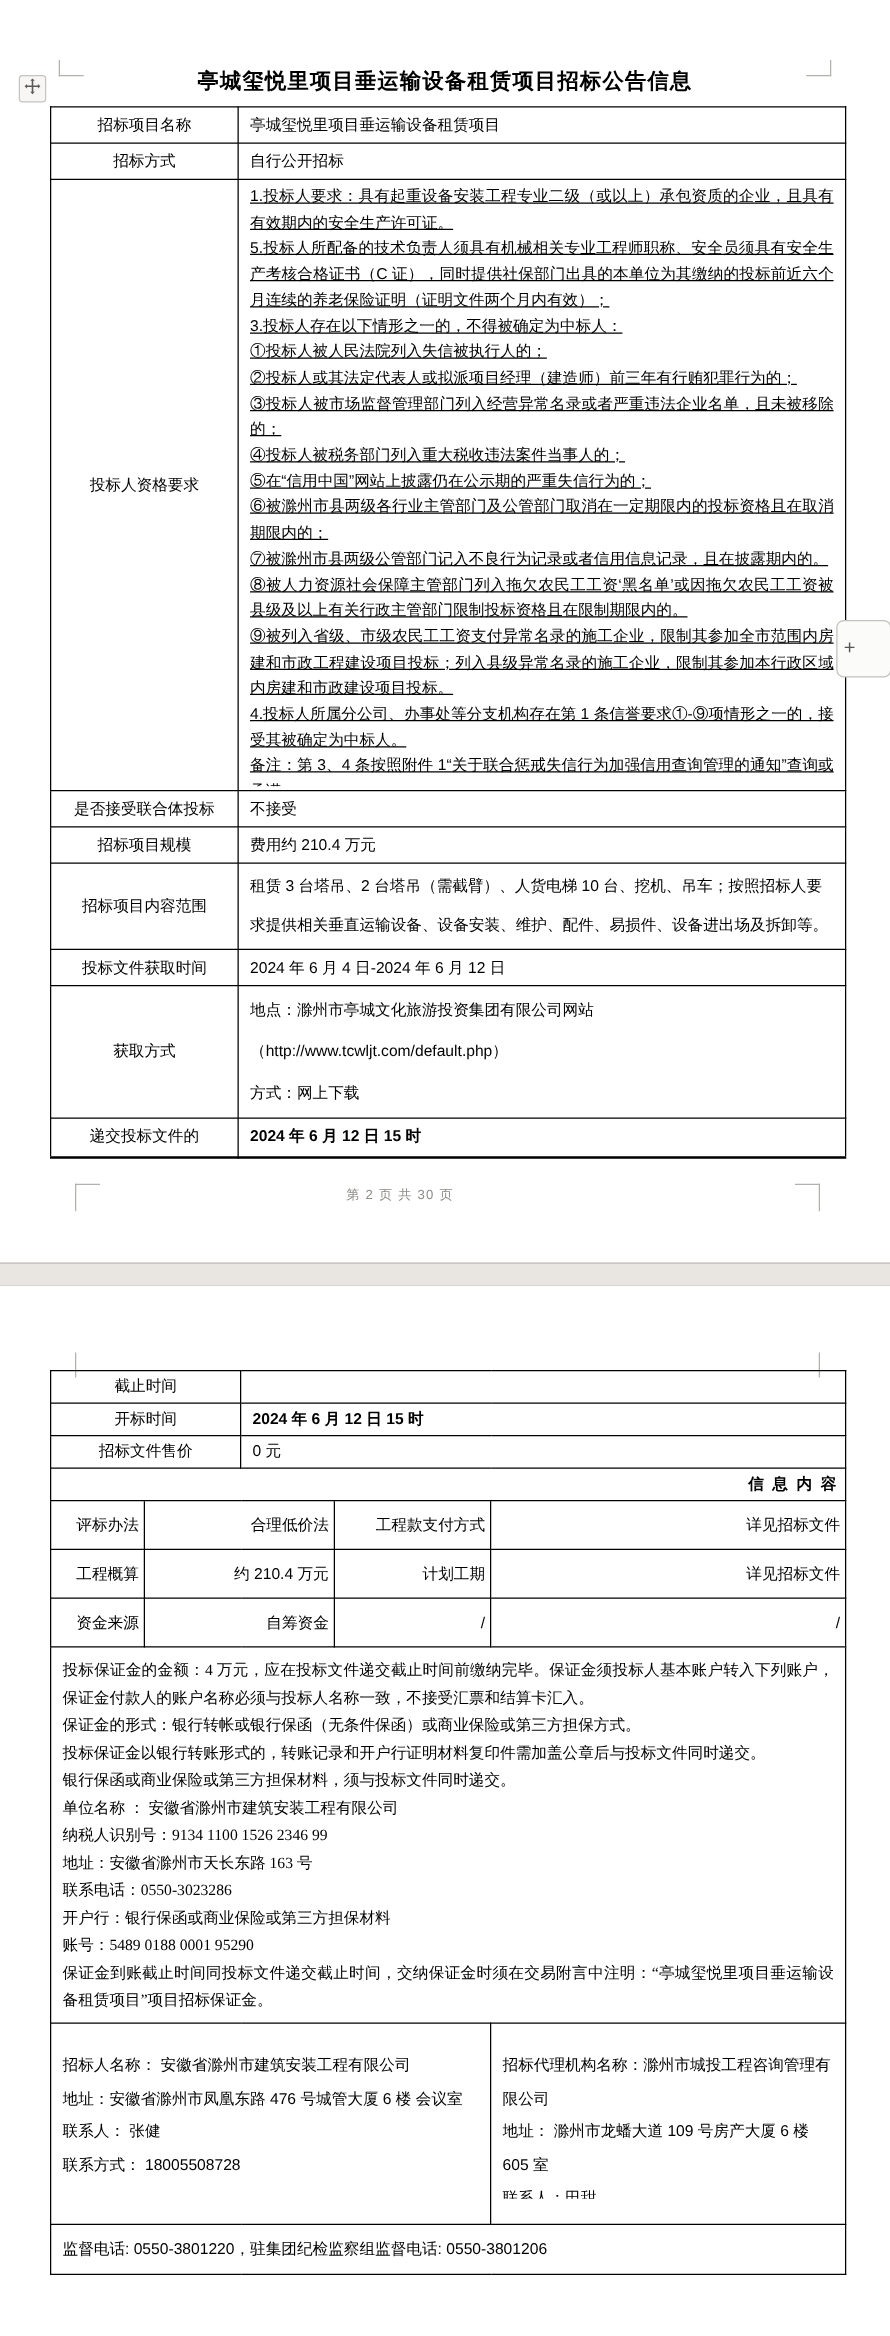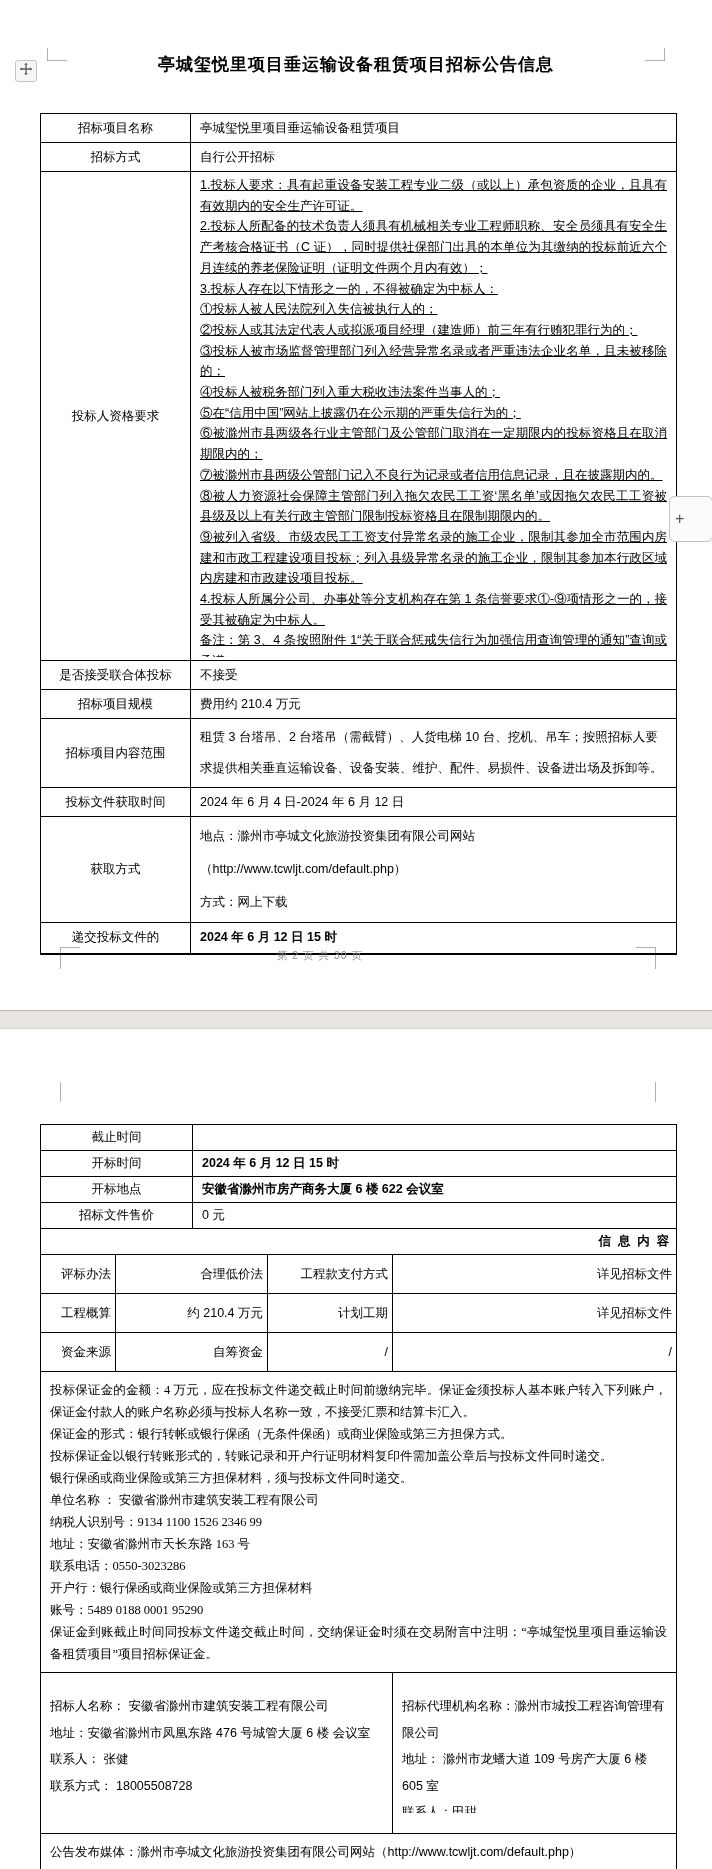--- a/index.html
+++ b/index.html
@@ -22,21 +22,21 @@
   }
   .page2 { top:1029px; height:840px; }
 
   
   .doc-title {
     position:absolute; top:53px; left:0; width:712px;
     text-align:center; font-size:17px; font-weight:bold; letter-spacing:1px;
   }
 
   
-  table { border-collapse:collapse; table-layout:fixed;margin-top:28px; }
+  table { border-collapse:collapse; table-layout:fixed; }
   td { border:1px solid #000; font-size:12.5px; vertical-align:middle; }
   .t1 { position:absolute; left:40px; top:85px; width:636px; border-bottom:2px solid #000; }
   .t2 { position:absolute; left:40px; top:1096px; width:636px; }
 
   td.lab { text-align:center; padding:3px 4px; }
   td.val { text-align:left; padding:3px 9px; }
   .bold { font-weight:bold; }
 
   tr.h29 td { height:29px; }
   tr.h31 td { height:31px; }
@@ -118,21 +118,21 @@
     <tr class="h29">
       <td class="lab">招标方式</td>
       <td class="val">自行公开招标</td>
     </tr>
     <tr>
       <td class="lab">投标人资格要求</td>
       <td class="val qual-cell">
         <div class="qual-wrap">
 
         <div class="qline">1.投标人要求：具有起重设备安装工程专业二级（或以上）承包资质的企业，且具有有效期内的安全生产许可证。</div>
-              <div class="qline">2.投标人所配备的技术负责人须具有机械相关专业工程师职称、安全员须具有安全生产考核合格证书（C 证），同时提供社保部门出具的本单位为其缴纳的投标前近六个月连续的养老保险证明（证明文件两个月内有效）；</div>
+              <div class="qline">5.投标人所配备的技术负责人须具有机械相关专业工程师职称、安全员须具有安全生产考核合格证书（C 证），同时提供社保部门出具的本单位为其缴纳的投标前近六个月连续的养老保险证明（证明文件两个月内有效）；</div>
               <div class="qline">3.投标人存在以下情形之一的，不得被确定为中标人：</div>
               <div class="qline">①投标人被人民法院列入失信被执行人的；</div>
               <div class="qline">②投标人或其法定代表人或拟派项目经理（建造师）前三年有行贿犯罪行为的；</div>
               <div class="qline">③投标人被市场监督管理部门列入经营异常名录或者严重违法企业名单，且未被移除的；</div>
               <div class="qline">④投标人被税务部门列入重大税收违法案件当事人的；</div>
               <div class="qline">⑤在“信用中国”网站上披露仍在公示期的严重失信行为的；</div>
               <div class="qline">⑥被滁州市县两级各行业主管部门及公管部门取消在一定期限内的投标资格且在取消期限内的；</div>
               <div class="qline">⑦被滁州市县两级公管部门记入不良行为记录或者信用信息记录，且在披露期内的。</div>
               <div class="qline">⑧被人力资源社会保障主管部门列入拖欠农民工工资‘黑名单’或因拖欠农民工工资被县级及以上有关行政主管部门限制投标资格且在限制期限内的。</div>
               <div class="qline">⑨被列入省级、市级农民工工资支付异常名录的施工企业，限制其参加全市范围内房建和市政工程建设项目投标；列入县级异常名录的施工企业，限制其参加本行政区域内房建和市政建设项目投标。</div>
@@ -193,24 +193,20 @@
   <tbody>
       <tr class="r26">
     <td class="lab" colspan="2">截止时间</td>
     <td class="val" colspan="3"></td>
   </tr>
   <tr class="r26">
     <td class="lab" colspan="2">开标时间</td>
     <td class="val bold" colspan="3">2024 年 6 月 12 日 15 时</td>
   </tr>
   <tr class="r26">
-    <td class="lab" colspan="2">开标地点</td>
-    <td class="val bold" colspan="3">安徽省滁州市房产商务大厦 6 楼 622 会议室</td>
-  </tr>
-  <tr class="r26">
     <td class="lab" colspan="2">招标文件售价</td>
     <td class="val" colspan="3">0 元</td>
   </tr>
   <tr class="r26">
     <td class="hdr" colspan="5">信息内容</td>
   </tr>
   <tr class="r39">
     <td class="c">评标办法</td>
     <td class="c" colspan="2">合理低价法</td>
     <td class="c">工程款支付方式</td>
@@ -258,23 +254,20 @@
     </td>
     <td class="contact-cell">
       <div class="contact-wrap">
 
       <div class="cline">招标代理机构名称：滁州市城投工程咨询管理有限公司</div>
             <div class="cline">地址：  滁州市龙蟠大道 109 号房产大厦 6 楼 605 室</div>
             <div class="cline">联系人：田甜</div>
           </div>
     </td>
   </tr>
-  <tr class="r38">
-    <td class="plain" colspan="5">公告发布媒体：滁州市亭城文化旅游投资集团有限公司网站（http://www.tcwljt.com/default.php）</td>
-  </tr>
   <tr class="r40">
     <td class="plain" colspan="5">监督电话: 0550-3801220，驻集团纪检监察组监督电话: 0550-3801206</td>
   </tr>
 </tbody>
   </table>
 
 <div class="move-handle">
   <span>
     <svg width="14" height="14" viewBox="0 0 20 20">
       <path d="M10 1 L12.6 3.8 H10.9 V9.1 H16.2 V7.4 L19 10 L16.2 12.6 V10.9 H10.9 V16.2 H12.6 L10 19 L7.4 16.2 H9.1 V10.9 H3.8 V12.6 L1 10 L3.8 7.4 V9.1 H9.1 V3.8 H7.4 Z" fill="#5a5a5a"></path>

